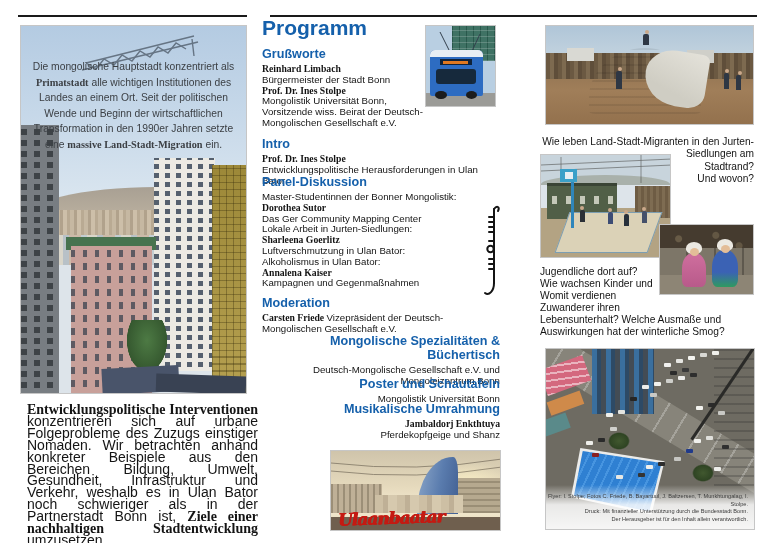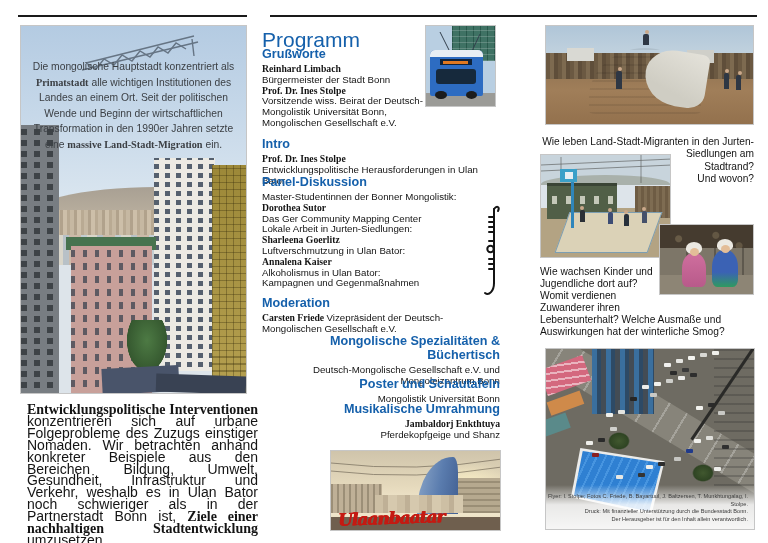--- a/index.html
+++ b/index.html
@@ -41,21 +41,21 @@
   .lp-overlay{position:absolute;left:10px;top:33px;width:205px;text-align:center;
      font-size:10.3px;line-height:15.6px;color:#3c4045;z-index:5;}
   .lp-crane{position:absolute;left:55px;top:4px;z-index:2;}
 
   .left-bottom{left:27px;top:404px;width:231px;font-size:14px;line-height:11.9px;
      text-align:justify;color:#141414;}
   b{font-weight:bold;font-family:Liberation Serif, serif;}
 
   
   .midcol{position:absolute;left:262px;top:0;width:238px;height:543px;}
-  .ptitle{position:absolute;top:28px;left:0;font-size:21px;font-weight:normal;color:#1560ab;}
+  .ptitle{position:absolute;top:16px;left:0;font-size:21px;font-weight:bold;color:#1560ab;}
   .sec{position:absolute;left:0;width:238px;}
   .shead{font-size:12.6px;line-height:14px;font-weight:bold;color:#1560ab;margin-bottom:3px;}
   .pl{font-size:9.7px;line-height:10.8px;color:#141414;}
   .rsec{position:absolute;left:0;width:238px;text-align:right;}
 
   .bus{left:425px;top:25px;width:71px;height:82px;background:#b9cfe2;}
   .bus-bld{position:absolute;right:0;top:0;width:62%;height:44%;background-color:#3f7264;
      background-image:repeating-linear-gradient(0deg,rgba(255,255,255,.18) 0 1.5px,transparent 1.5px 6px),
                       repeating-linear-gradient(90deg,rgba(0,40,30,.35) 0 1.5px,transparent 1.5px 7px);}
   .bus-road{position:absolute;left:0;bottom:0;right:0;height:16%;background:#9b9b97;}
@@ -200,41 +200,41 @@
   <div class="abs left-bottom"><b>Entwicklungspolitische Interventionen</b><span> konzentrieren sich auf urbane Folgeprobleme des Zuzugs einstiger Nomaden. Wir betrachten anhand konkreter Beispiele aus den Bereichen Bildung, Umwelt, Gesundheit, Infrastruktur und Verkehr, weshalb es in Ulan Bator noch schwieriger als in der Partnerstadt Bonn ist, </span><b>Ziele einer nachhaltigen Stadtentwicklung</b><span> umzusetzen.</span></div>
 
   <div class="midcol">
     <div class="ptitle">Programm</div>
 
     <div class="sec" style="top:47px">
       <div class="shead">Grußworte</div>
       <div class="pl"><b>Reinhard Limbach</b></div>
       <div class="pl"><span>Bürgermeister der Stadt Bonn</span></div>
       <div class="pl"><b>Prof. Dr. Ines Stolpe</b></div>
+      <div class="pl"><span>Mongolistik Universität Bonn,</span></div>
       <div class="pl"><span>Vorsitzende wiss. Beirat der Deutsch-</span></div>
-      <div class="pl"><span>Mongolistik Universität Bonn,</span></div>
       <div class="pl"><span>Mongolischen Gesellschaft e.V.</span></div>
     </div>
 
     <div class="sec" style="top:137px">
       <div class="shead">Intro</div>
       <div class="pl"><b>Prof. Dr. Ines Stolpe</b></div>
       <div class="pl"><span>Entwicklungspolitische Herausforderungen in Ulan Bator</span></div>
     </div>
 
     <div class="sec" style="top:175px">
       <div class="shead">Panel-Diskussion</div>
       <div class="pl"><span>Master-Studentinnen der Bonner Mongolistik:</span></div>
       <div class="pl"><b>Dorothea Sutor</b></div>
       <div class="pl"><span>Das Ger Community Mapping Center</span></div>
       <div class="pl"><span>Lokale Arbeit in Jurten-Siedlungen:</span></div>
       <div class="pl"><b>Sharleena Goerlitz</b></div>
       <div class="pl"><span>Luftverschmutzung in Ulan Bator:</span></div>
+      <div class="pl"><span>Alkoholismus in Ulan Bator:</span></div>
       <div class="pl"><b>Annalena Kaiser</b></div>
-      <div class="pl"><span>Alkoholismus in Ulan Bator:</span></div>
       <div class="pl"><span>Kampagnen und Gegenmaßnahmen</span></div>
     </div>
 
     <div class="sec" style="top:296px">
       <div class="shead">Moderation</div>
       <div class="pl"><b>Carsten Friede </b><span>Vizepräsident der Deutsch-</span></div>
       <div class="pl"><span>Mongolischen Gesellschaft e.V.</span></div>
     </div>
 
     <div class="rsec" style="top:334px">
@@ -359,22 +359,22 @@
         <div class="kp-face"></div>
     </div>
     <div class="kp-kid" style="left:56%">
       <div class="kp-body2"></div>
         <div class="kp-hat"></div>
         <div class="kp-face"></div>
     </div>
   </div>
 
   <div class="abs q2">
+    <div>Jugendliche dort auf?</div>
     <div>Wie wachsen Kinder und</div>
-    <div>Jugendliche dort auf?</div>
     <div>Womit verdienen</div>
     <div>Zuwanderer ihren</div>
     <div>Lebensunterhalt? Welche Ausmaße und</div>
     <div>Auswirkungen hat der winterliche Smog?</div>
   </div>
 
   <div class="ph ap">
     <div class="ap-road"></div>
     <div class="ap-topbld"></div>
     <div class="ap-right"></div>

